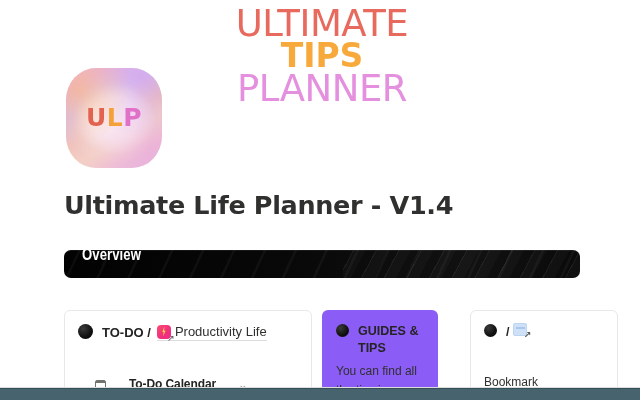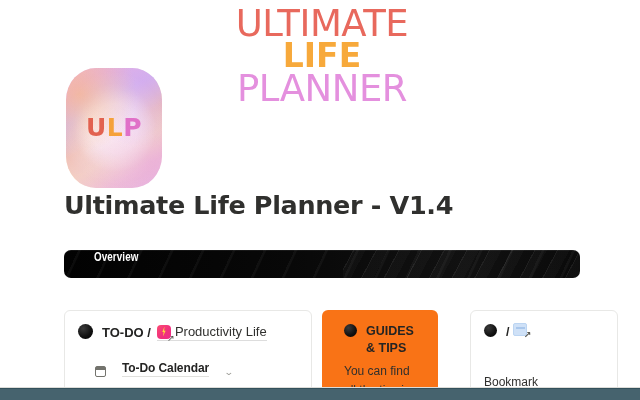--- a/index.html
+++ b/index.html
@@ -23,21 +23,21 @@
     left: 0; top: 0;
     width: 640px;
     height: 180px;
   }
 
   .logo-tile {
     position: absolute;
     left: 66px;
     top: 68px;
     width: 96px;
-    height: 120px;
+    height: 100px;
     border-radius: 30px / 32px;
     background:
       radial-gradient(ellipse 70% 60% at 50% 50%, rgba(255,255,255,0.97) 0%, rgba(255,255,255,0.86) 34%, rgba(255,255,255,0.18) 62%, rgba(255,255,255,0) 78%),
       linear-gradient(150deg, #f2b8cf 0%, #e8b4e2 16%, #cdb6ee 33%, #f0c2a8 52%, #f6d9b7 66%, #efc0d8 82%, #e6b9e8 100%);
     overflow: hidden;
   }
   .logo-tile::before {
     content: "";
     position: absolute;
     inset: 0;
@@ -146,28 +146,27 @@
       rgba(255,255,255,0.075) 10px,
       rgba(255,255,255,0.025) 10px,
       rgba(255,255,255,0.025) 20px);
   }
   .overview-label {
     position: absolute;
     left: 18px;
     top: 50%;
     transform: translateY(-50%);
     color: #ffffff;
-    font-size: 12px;
+    font-size: 16px;
     font-weight: 700;
     letter-spacing: 0.1px;
     font-family: "Liberation Sans", sans-serif;
     transform-origin: left center;
     z-index: 3;
     white-space: nowrap;
-    margin-left: 12px;
   }
   .overview-label span { display: inline-block; transform: scaleX(0.82) translateY(-50%); transform-origin: left center; }
 
   
   .cards {
     position: absolute;
     left: 64px;
     top: 310px;
     width: 576px;
     height: 90px;
@@ -178,24 +177,23 @@
     position: relative;
     height: 90px;
     overflow: hidden;
   }
   .card-plain {
     background: #ffffff;
     border: 1px solid #e8e8e6;
     border-radius: 6px;
   }
   .card-grey {
-    background: #f97316;
+    background: #8b5cf6;
     border: 1px solid transparent;
     border-radius: 6px;
-    padding-left: 8px;
   }
   .card-1 { width: 248px; margin-right: 10px; }
   .card-2 { width: 116px; margin-right: 32px; }
   .card-3 { width: 148px; }
 
   .card-head {
     display: flex;
     align-items: flex-start;
     gap: 9px;
     padding: 12px 12px 0 13px;
@@ -290,24 +288,24 @@
     line-height: 1.55;
     color: #30302e;
     font-family: "Liberation Sans", sans-serif;
   }
   .card-3 .card-body { padding-top: 2px; margin-top: 30px; }
 
   
   .subrow {
     position: absolute;
     left: 30px;
-    bottom: 22px;
+    bottom: 6px;
     display: flex;
-    align-items: flex-end;
-    gap: 16px;
+    align-items: center;
+    gap: 23px;
   }
   .icon-calendar {
     position: relative;
     width: 11px;
     height: 11px;
     border: 1.4px solid #73736d;
     border-radius: 2px;
     background: #ffffff;
     flex: 0 0 auto;
   }
@@ -360,21 +358,21 @@
 <div class="page">
 
   <div class="cover">
 
     <div class="logo-tile">
       <div class="logo-text"><span class="l-u">U</span><span class="l-l">L</span><span class="l-p">P</span></div>
     </div>
 
     <div class="cover-title">
       <span class="ct-line1">ULTIMATE</span>
-      <span class="ct-line2">LIFE</span>
+      <span class="ct-line2">TIPS</span>
       <span class="ct-line3">PLANNER</span>
     </div>
 
   </div>
 
   <h1 class="page-heading">Ultimate Life Planner - V1.4</h1>
 
   <div class="overview-banner">
     <div class="overview-label"><span>Overview</span></div>
   </div>

